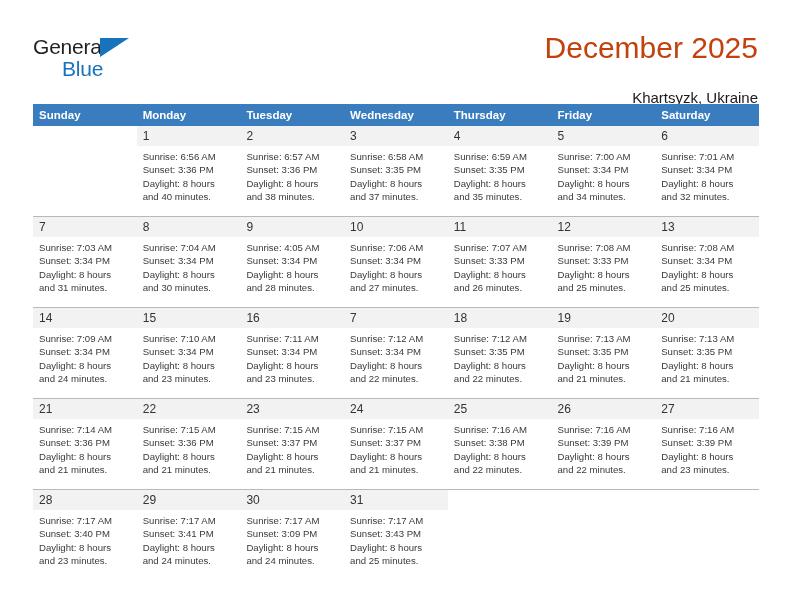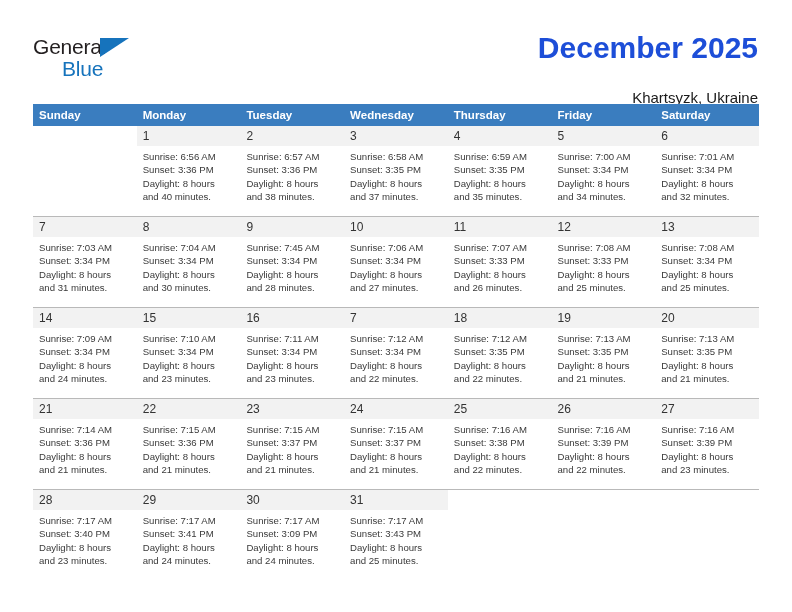--- a/index.html
+++ b/index.html
@@ -67,22 +67,22 @@
   }
 
   .title-block {
     position: absolute;
     right: 34px;
     top: 30px;
     text-align: right;
   }
   .cal-title {
     font-size: 30px;
-    font-weight: bold;
-    color: #1d4ed8;
+    font-weight: normal;
+    color: #c2410c;
     line-height: 36px;
     white-space: nowrap;
   }
   .cal-subtitle {
     font-size: 15px;
     color: #1a1a1a;
     line-height: 20px;
     margin-top: 22px;
     white-space: nowrap;
   }
@@ -256,21 +256,21 @@
           <div class="cell-body">
             <div>Sunrise: 7:04 AM</div>
             <div>Sunset: 3:34 PM</div>
             <div>Daylight: 8 hours</div>
             <div>and 30 minutes.</div>
           </div>
         </td>
         <td>
           <div class="daynum">9</div>
           <div class="cell-body">
-            <div>Sunrise: 7:45 AM</div>
+            <div>Sunrise: 4:05 AM</div>
             <div>Sunset: 3:34 PM</div>
             <div>Daylight: 8 hours</div>
             <div>and 28 minutes.</div>
           </div>
         </td>
         <td>
           <div class="daynum">10</div>
           <div class="cell-body">
             <div>Sunrise: 7:06 AM</div>
             <div>Sunset: 3:34 PM</div>

